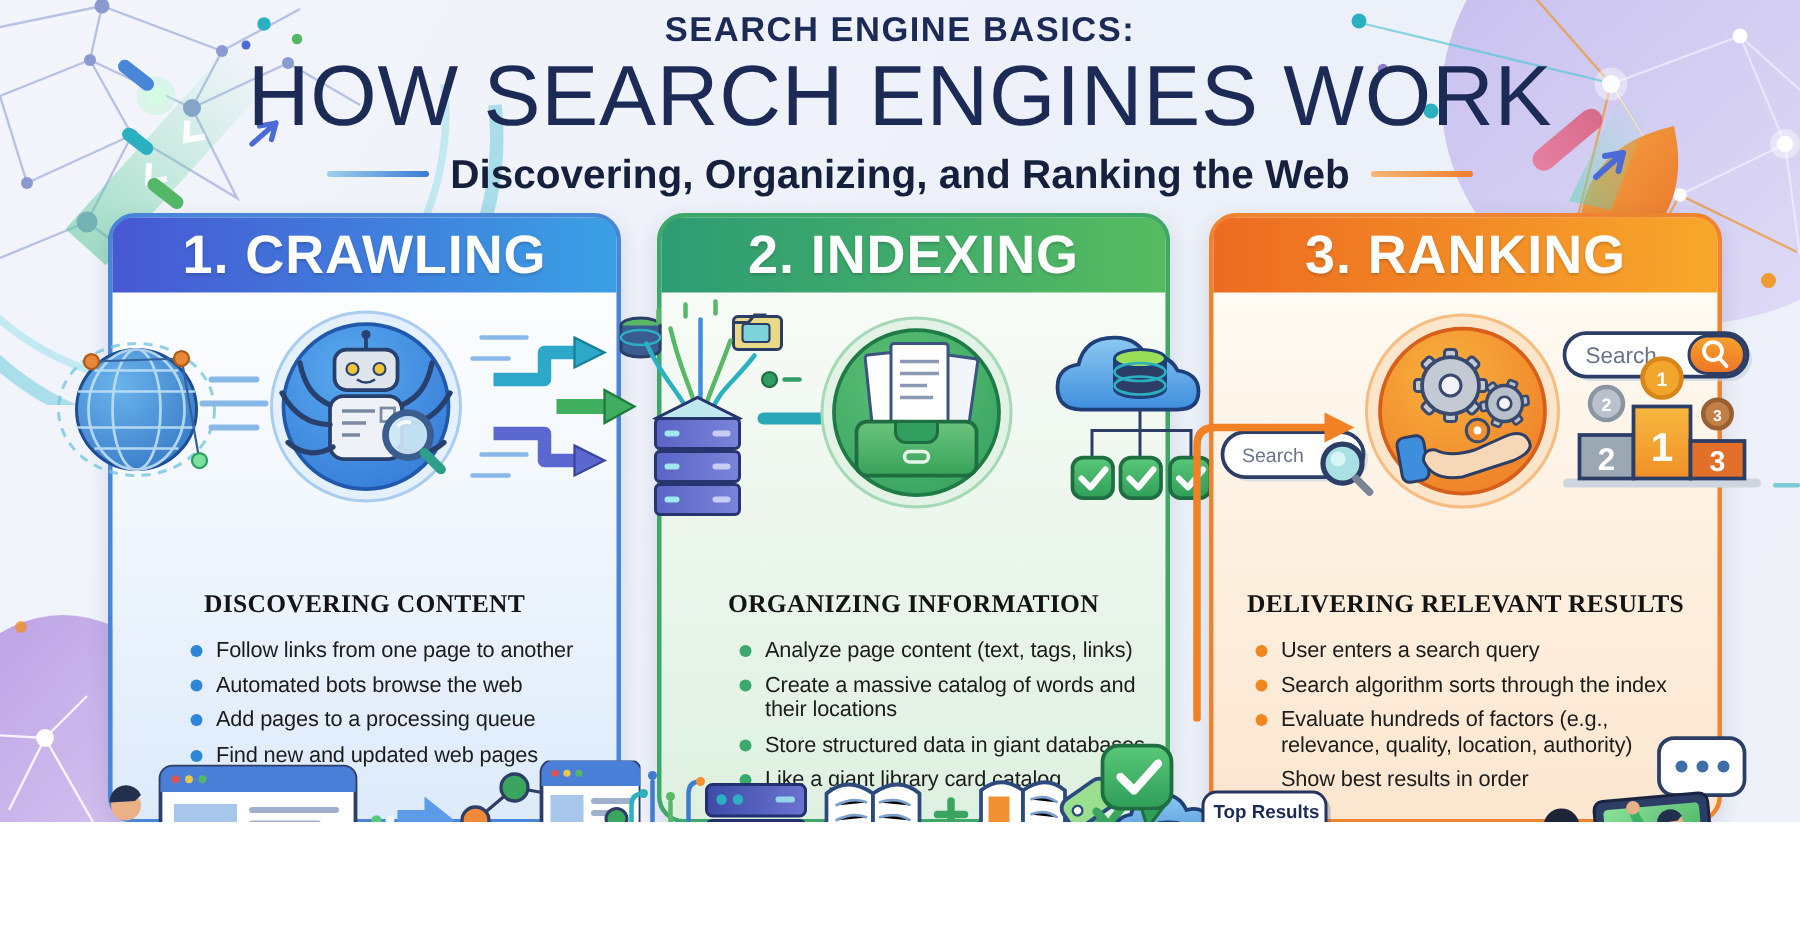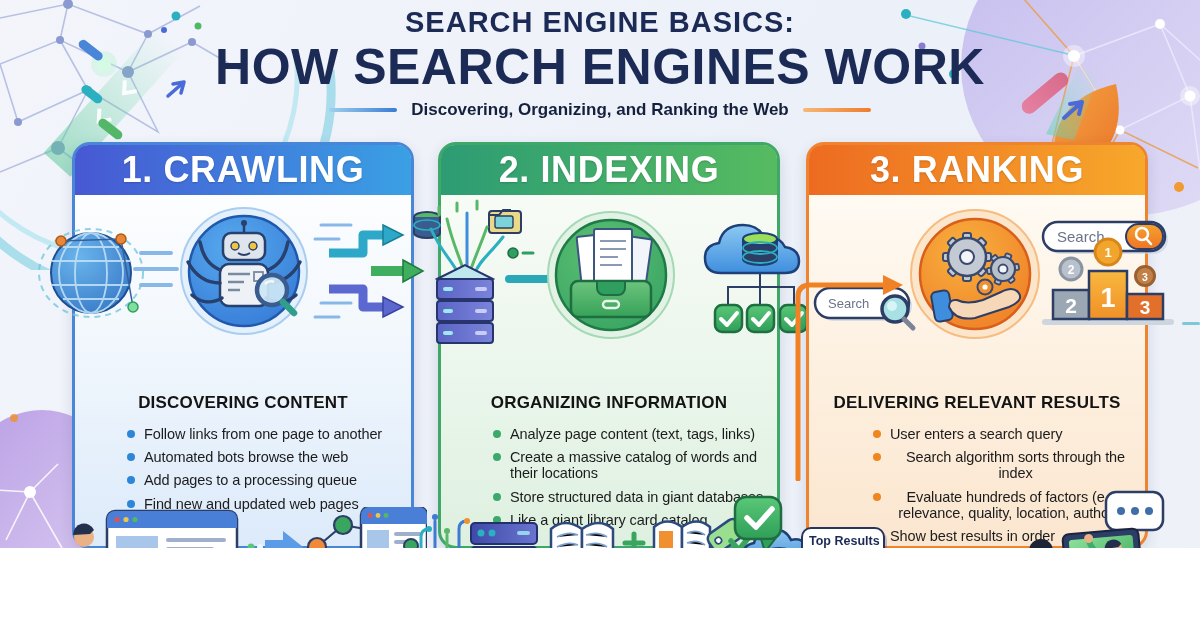--- a/index.html
+++ b/index.html
@@ -2,43 +2,43 @@
 <html><head>
 <meta charset="utf-8">
 <style>
   html,body{margin:0;padding:0;}
   body{font-family:"Liberation Sans", sans-serif;}
   .stage{position:relative;width:1200px;height:628px;overflow:hidden;
     background:linear-gradient(120deg,#f3f5fb 0%,#ecf0f8 55%,#eef1f8 100%);}
   .deco{position:absolute;z-index:1;pointer-events:none;}
   
   .hdr{position:absolute;left:0;top:6px;width:1200px;text-align:center;z-index:3;color:#1c2a56;}
-  .kicker{font-size:29px;font-weight:800;letter-spacing:1px;}
-  .title{font-size:50px;font-weight:700;letter-spacing:.5px;margin-top:2px;line-height:1.05;}
+  .kicker{font-size:23px;font-weight:800;letter-spacing:1px;}
+  .title{font-size:57px;font-weight:400;letter-spacing:.5px;margin-top:2px;line-height:1.05;}
   .subrow{display:flex;align-items:center;justify-content:center;gap:14px;margin-top:6px;}
-  .subtitle{font-size:17px;font-weight:700;color:#14203c;}
+  .subtitle{font-size:27px;font-weight:700;color:#14203c;}
   .dashL{width:68px;height:4px;border-radius:2px;background:linear-gradient(90deg,#9fd0ec,#3a7bd5);}
   .dashR{width:68px;height:4px;border-radius:2px;background:linear-gradient(90deg,#f6b877,#ee7c2c);}
   
   .card{position:absolute;top:142px;width:336px;height:401px;border-radius:18px;z-index:2;
     box-shadow:0 5px 14px rgba(30,50,100,.14);}
   .card1{left:72px;border:3px solid #4a86d8;background:linear-gradient(180deg,#ffffff 0%,#f3f8fd 45%,#dceafa 100%);}
   .card2{left:438px;border:3px solid #3fa868;background:linear-gradient(180deg,#fbfdf9 0%,#ebf6ec 55%,#def0e0 100%);}
   .card3{left:806px;border:3px solid #ef8430;background:linear-gradient(180deg,#fffdf8 0%,#fdf0e0 55%,#fbe6cf 100%);}
   .card-header{height:50px;border-radius:14px 14px 0 0;display:flex;align-items:center;justify-content:center;
     color:#fff;font-size:36px;font-weight:800;letter-spacing:.6px;text-shadow:0 1px 2px rgba(0,0,0,.18);}
   .h1{background:linear-gradient(90deg,#4758d3,#3aa0e4);}
   .h2{background:linear-gradient(90deg,#2d9c74,#56bb60);}
   .h3{background:linear-gradient(90deg,#ed6b21,#f7a82b);}
   .card-body{position:relative;height:351px;border-radius:21px;}
   .ill{position:absolute;}
   .sec-title{position:absolute;left:0;right:0;top:198px;text-align:center;
-    font-size:17px;font-weight:800;color:#141414;letter-spacing:.2px;}
+    font-size:17px;font-weight:800;color:#141414;letter-spacing:.2px;font-family:Liberation Serif, serif;}
   .bullets{position:absolute;top:224px;left:0;right:0;margin:0;padding:0 10px 0 52px;list-style:none;}
-  .b3{padding-left:64px;padding-right:4px;text-align:center;}
+  .b3{padding-left:28px;padding-right:4px;}
   .bullets li{display:flex;gap:9px;margin:7px 0;align-items:flex-start;}
   .bt{font-size:14.5px;line-height:1.12;color:#1c1c1c;letter-spacing:-.1px;}
   .dot{flex:0 0 auto;width:8px;height:8px;border-radius:50%;margin-top:4px;}
   .card1 .dot{background:#2e86d8;}
   .card2 .dot{background:#3aa96b;}
   .card3 .dot{background:#f0861f;}
   .no-dot .dot{visibility:hidden;}
   
   .tr-card{position:absolute;left:-8px;top:332px;width:84px;height:90px;background:#fff;border:2.5px solid #27355e;
     border-radius:10px;z-index:4;box-shadow:2px 3px 0 rgba(40,55,95,.25);padding:5px 6px;box-sizing:border-box;}

